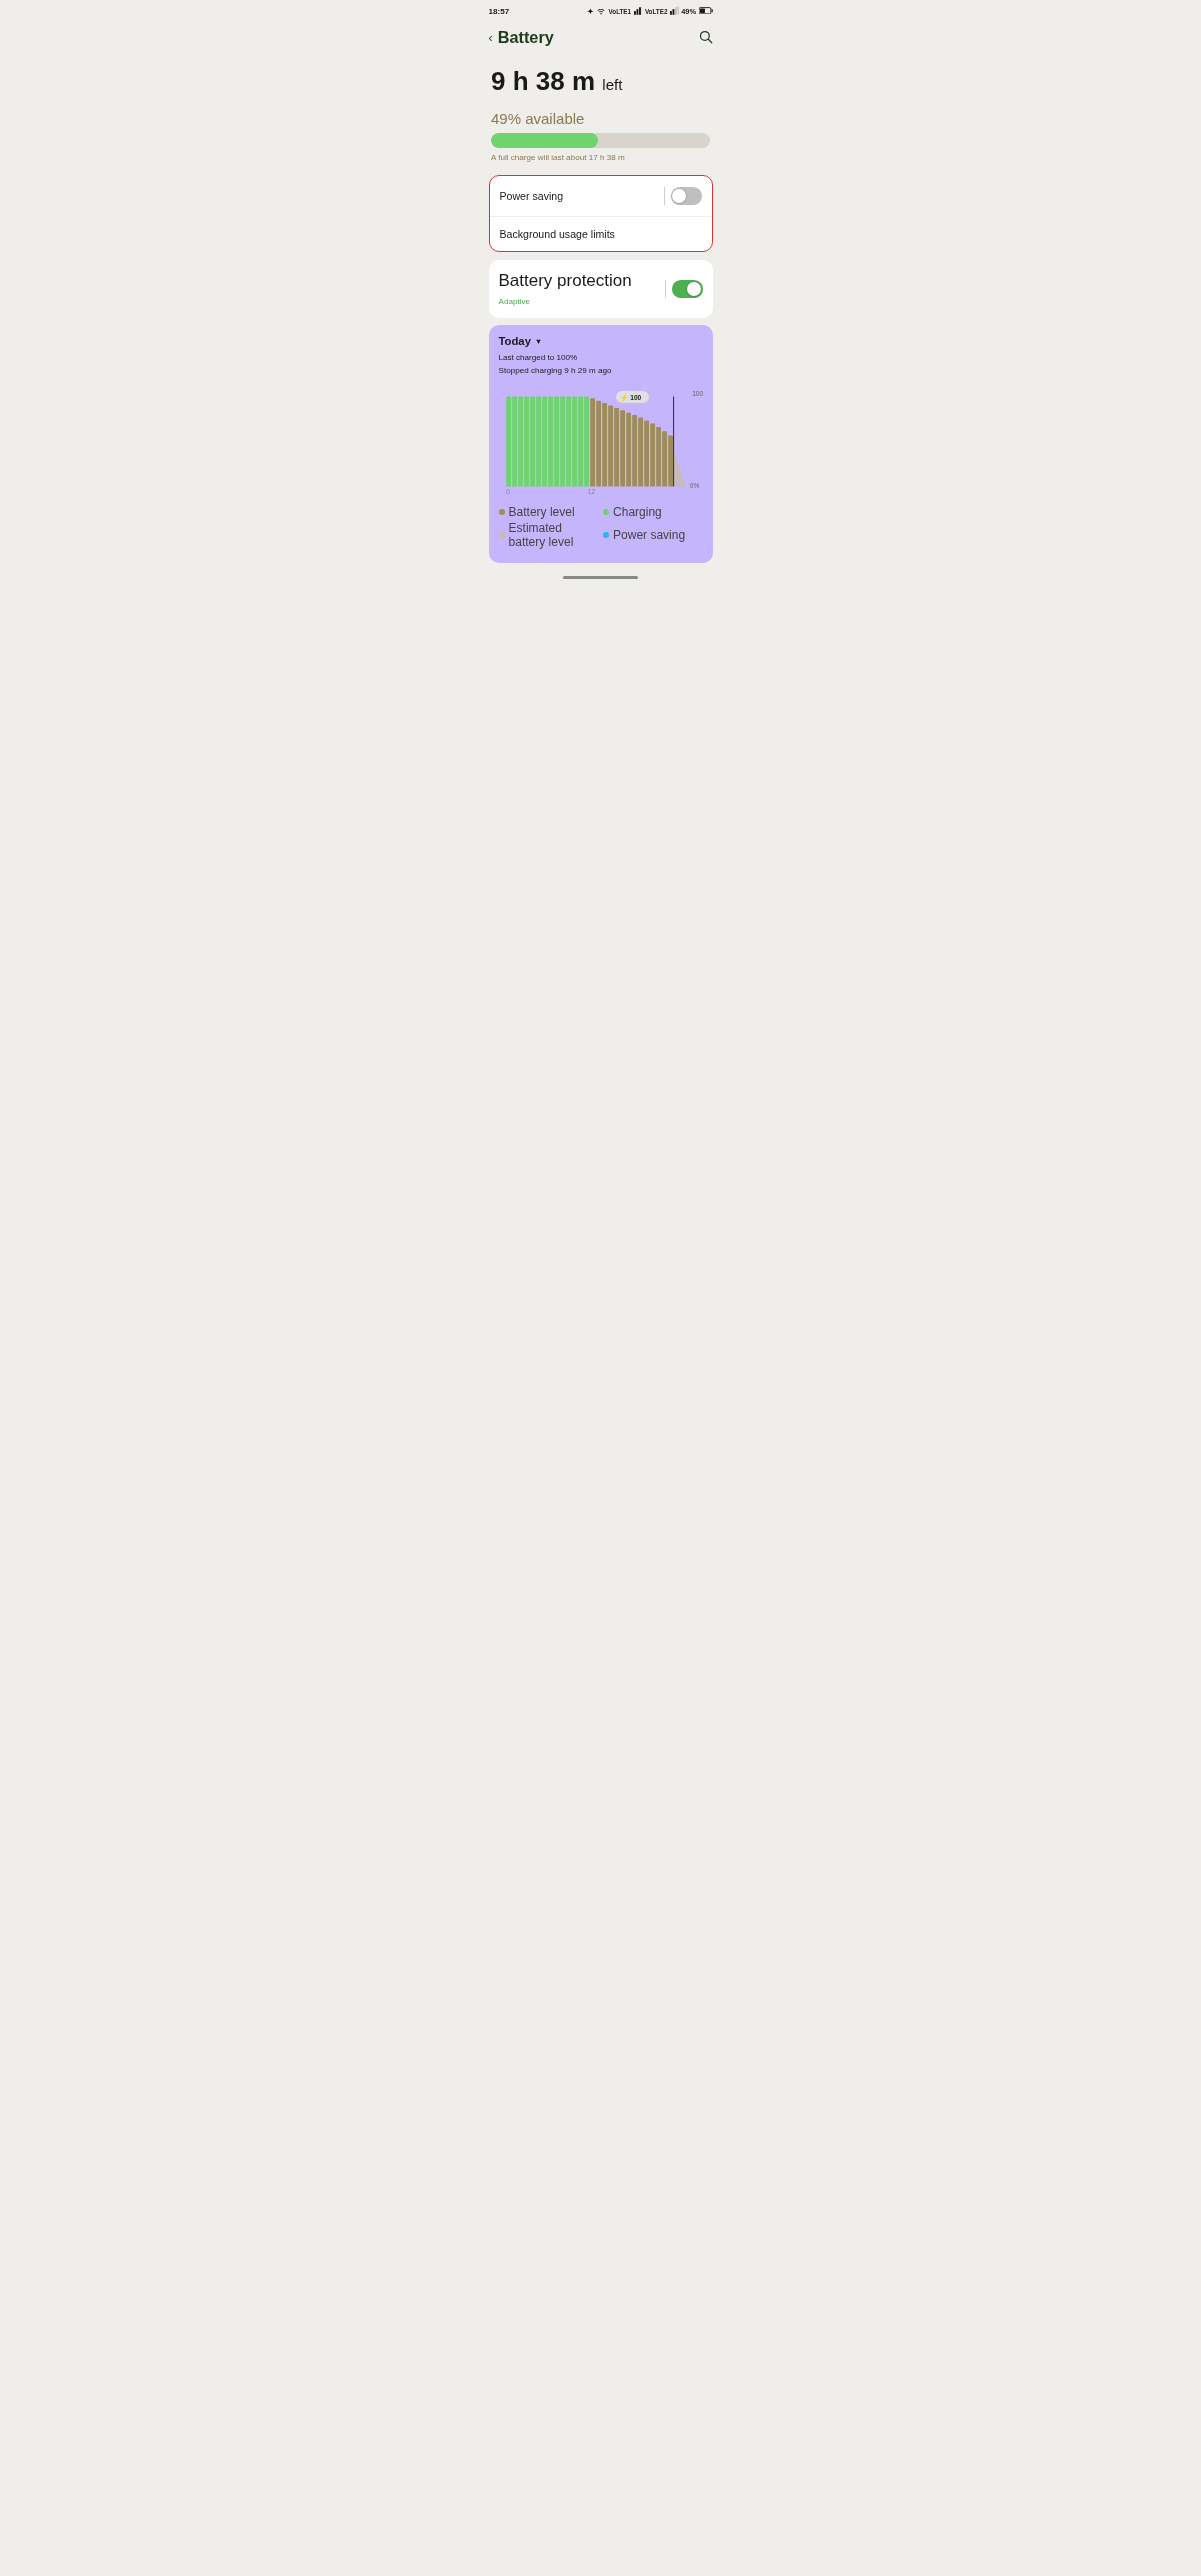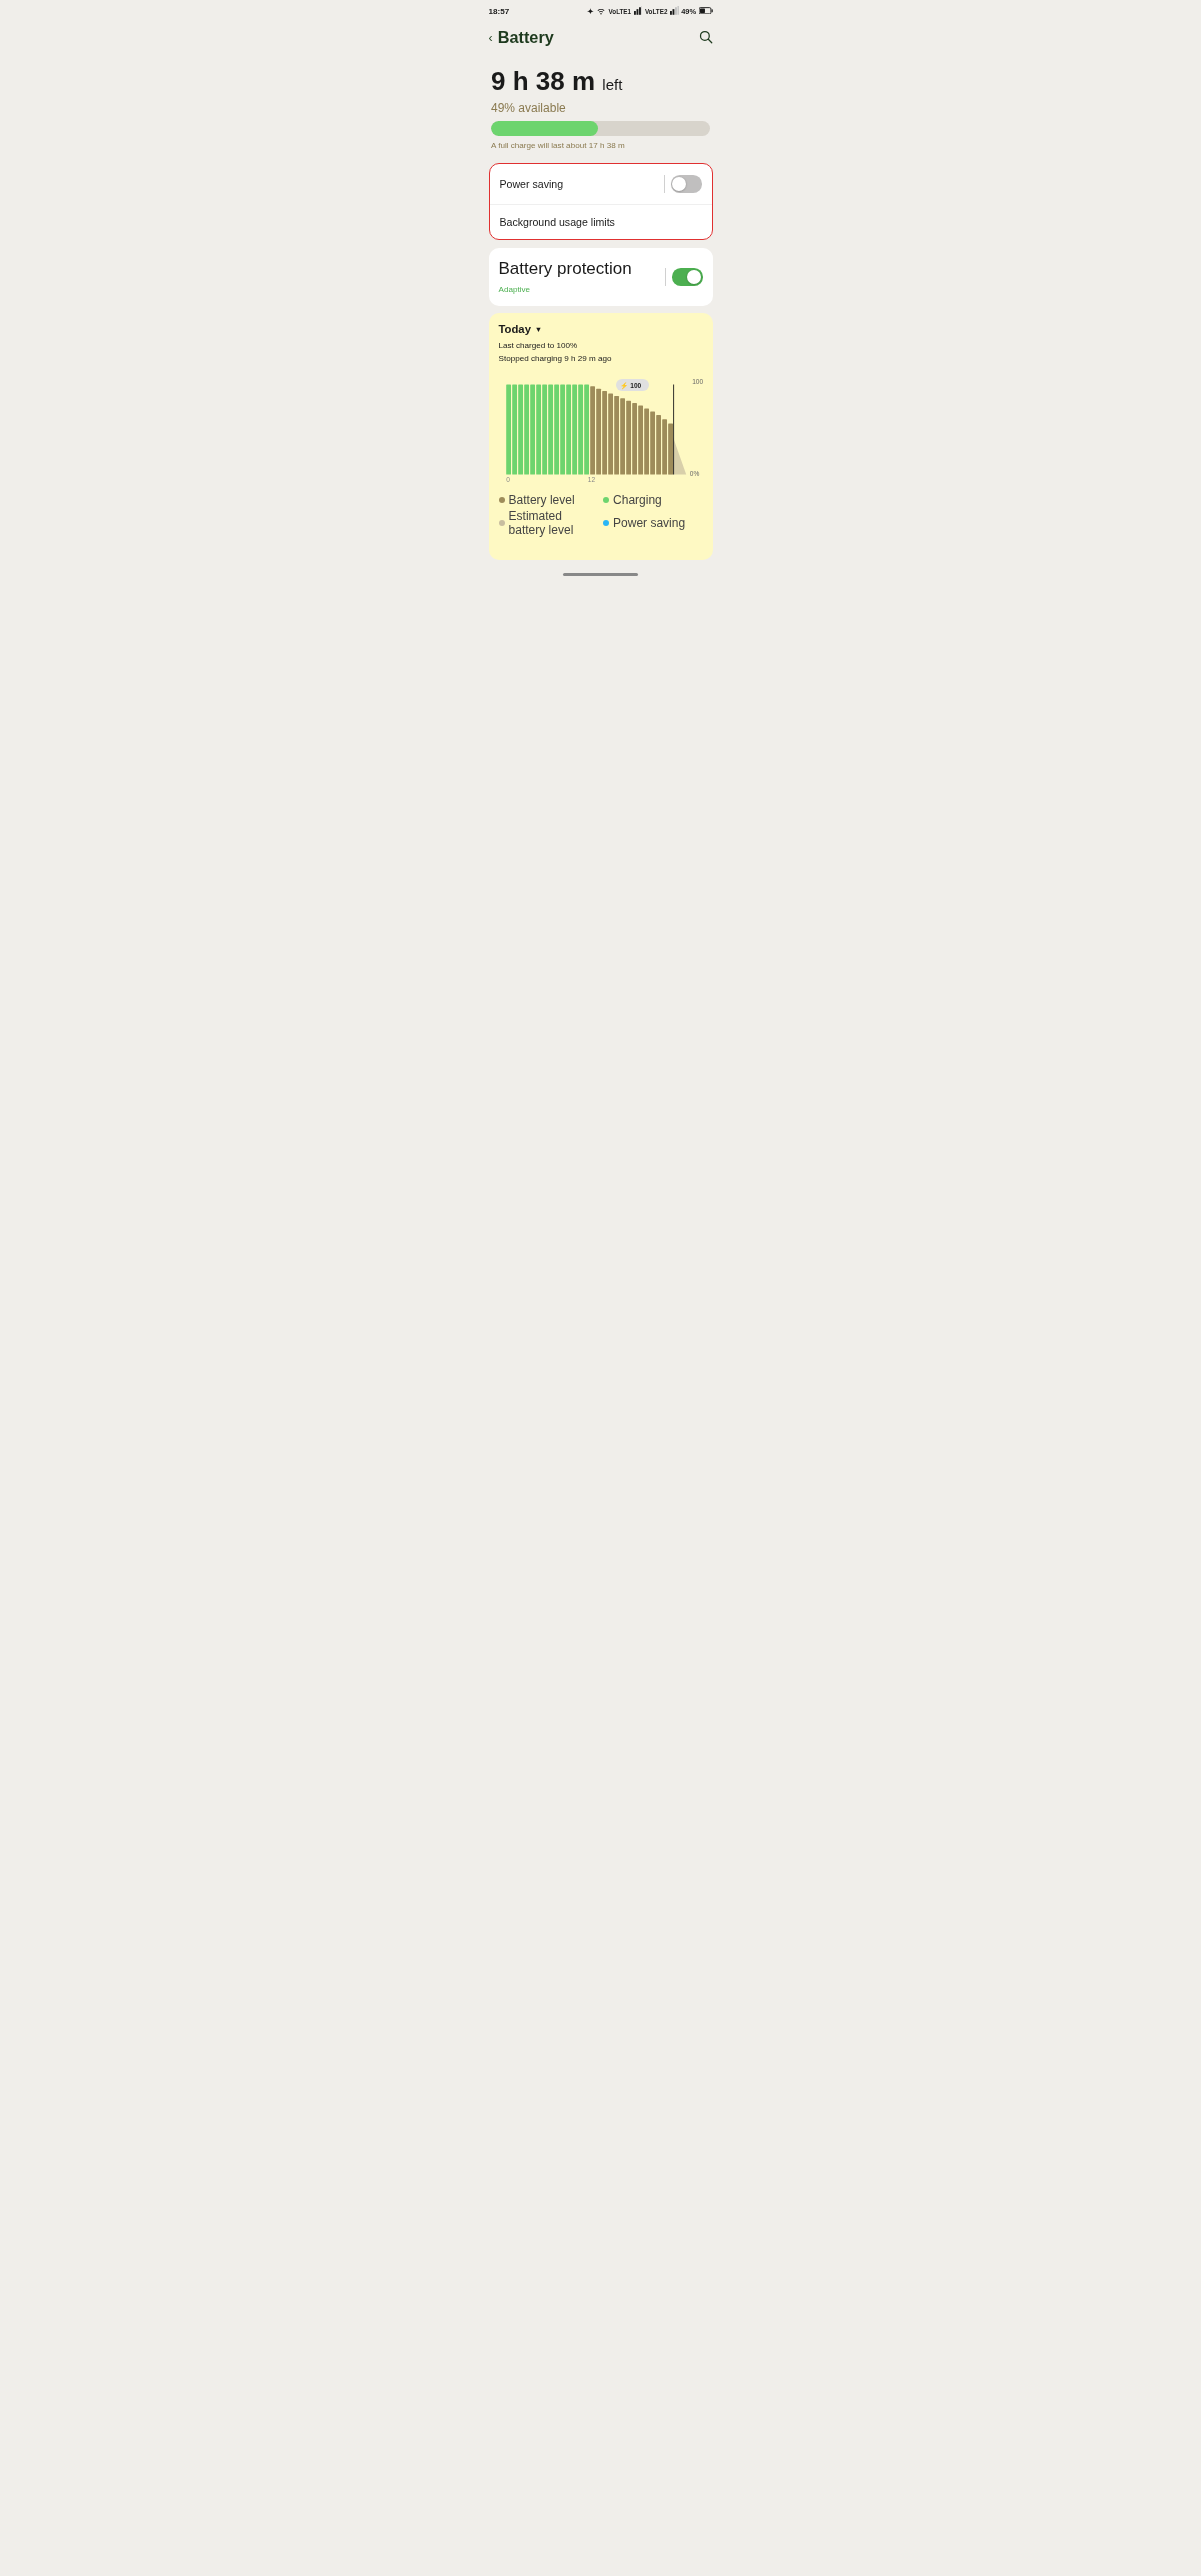--- a/index.html
+++ b/index.html
@@ -73,23 +73,23 @@
       font-weight: 700;
       color: #1a1a1a;
       line-height: 1.1;
     }
     .time-big .unit {
       font-size: 15px;
       font-weight: 400;
       color: #1a1a1a;
     }
     .percent-available {
-      font-size: 12px;
+      font-size: 15px;
       color: #8a7a50;
-      margin-top: 5px;
+      margin-top: 14px;
       margin-bottom: 6.3px;
     }
 
     
     .progress-bar-container {
       width: 100%;
       height: 15px;
       background: #d8d4cc;
       border-radius: 7.5px;
       overflow: hidden;
@@ -176,24 +176,24 @@
       color: #1a1a1a;
     }
     .protection-sub {
       font-size: 8.1px;
       color: #4caf50;
       margin-top: 6px;
     }
 
     
     .chart-card {
-      background: #fef9c3;
+      background: #c4b5fd;
       border-radius: 10px;
       margin-bottom: 7.5px;
-      padding: 10px 10px 23px;
+      padding: 10px 10px 14px;
     }
     .today-row {
       display: flex;
       align-items: center;
       gap: 3.8px;
       margin-bottom: 5px;
     }
     .today-label {
       font-size: 11.3px;
       font-weight: 600;

